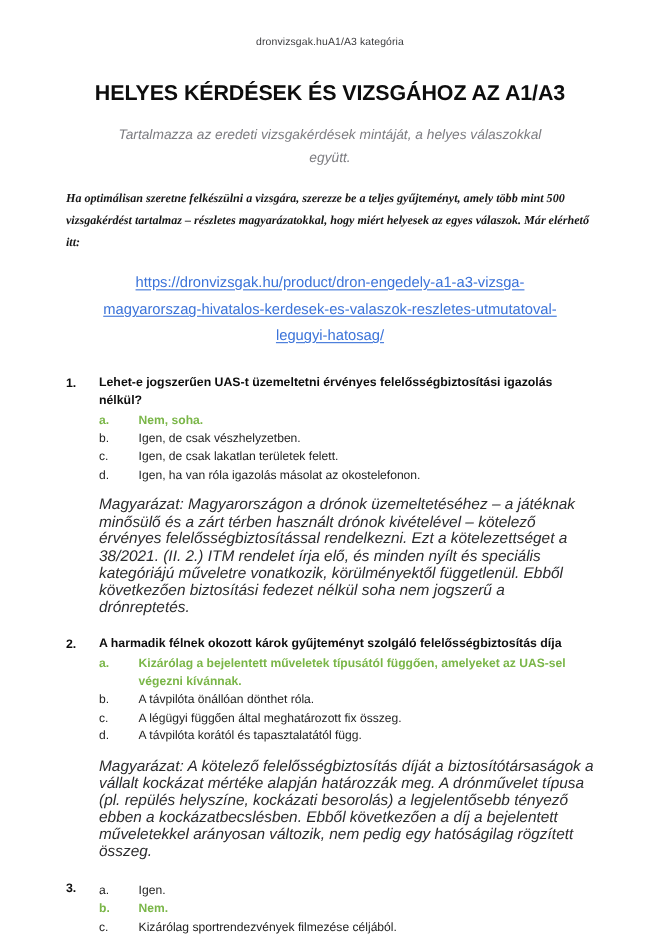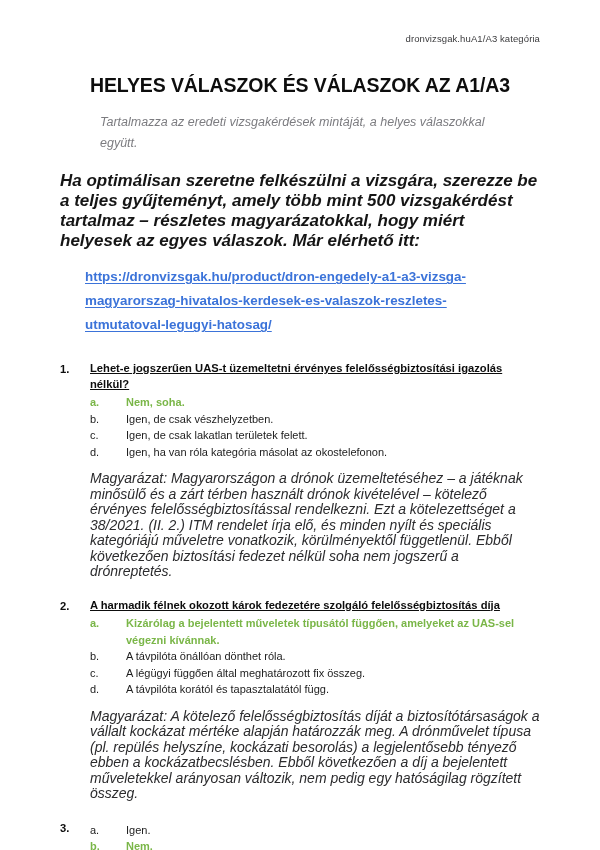--- a/index.html
+++ b/index.html
@@ -19,21 +19,21 @@
     width: 600px;
     height: 850px;
     box-sizing: border-box;
     padding: 0 60px;
     position: relative;
   }
 
   
   .running-header {
     display: flex;
-    justify-content: flex-end;
+    justify-content: center;
     align-items: baseline;
     font-size: 9.5px;
     color: #3b3b3d;
     padding-top: 33px;
     letter-spacing: 0.1px;
   }
 
   
   .doc-title {
     margin: 28px 0 0 0;
@@ -63,44 +63,46 @@
     height: 33.34%;
   }
   .flag .f-red { background: #cd2a3e; }
   .flag .f-white { background: #f4f4f4; }
   .flag .f-green { background: #477050; }
 
   
   .subtitle {
     margin: 14px auto 0 auto;
     max-width: 400px;
-    text-align: left;
+    text-align: center;
     font-size: 12.5px;
     line-height: 21px;
     font-style: italic;
     color: #7c7c80;
   }
 
   
   .intro {
     margin: 17px 0 0 0;
-    font-size: 17px;
+    font-size: 11px;
     line-height: 20px;
     font-weight: bold;
     font-style: italic;
     color: #151515;
+    font-family: Liberation Serif, serif;
   }
 
   
   .link-block {
     margin: 14px auto 0 auto;
     max-width: 430px;
+    text-align: center;
     font-size: 13.4px;
     line-height: 24px;
-    font-weight: bold;
+    font-weight: normal;
   }
   .link-block a {
     color: #3b73d9;
     text-decoration: underline;
     text-underline-offset: 2px;
     word-break: break-word;
   }
 
   
   .questions {
@@ -122,21 +124,20 @@
   }
   .q-body {
     flex: 1 1 auto;
   }
   .q-text {
     font-size: 11.2px;
     line-height: 15.5px;
     font-weight: bold;
     color: #0d0d0d;
     margin: 0;
-    text-decoration: underline;
   }
   .options {
     list-style: none;
     margin: 2px 0 0 0;
     padding: 0;
   }
   .option {
     display: flex;
     align-items: flex-start;
     font-size: 11px;
@@ -170,21 +171,21 @@
 <body>
 
 <div class="page">
 
   <div class="running-header">
     <span>dronvizsgak.hu</span>
     <span>A1/A3 kategória</span>
   </div>
 
   <h1 class="doc-title">
-    <span class="title-line">HELYES VÁLASZOK ÉS VÁLASZOK AZ A1/A3</span>
+    <span class="title-line">HELYES KÉRDÉSEK ÉS VIZSGÁHOZ AZ A1/A3</span>
   </h1>
 
   <p class="subtitle">Tartalmazza az eredeti vizsgakérdések mintáját, a helyes válaszokkal együtt.</p>
 
   <p class="intro">Ha optimálisan szeretne felkészülni a vizsgára, szerezze be a teljes gyűjteményt, amely több mint 500 vizsgakérdést tartalmaz – részletes magyarázatokkal, hogy miért helyesek az egyes válaszok. Már elérhető itt:</p>
 
   <div class="link-block">
     <a href="#">https://dronvizsgak.hu/product/dron-engedely-a1-a3-vizsga-magyarorszag-hivatalos-kerdesek-es-valaszok-reszletes-utmutatoval-legugyi-hatosag/</a>
   </div>
 
@@ -202,32 +203,32 @@
           <li class="option">
             <span class="opt-letter">b.</span>
             <span class="opt-text">Igen, de csak vészhelyzetben.</span>
           </li>
           <li class="option">
             <span class="opt-letter">c.</span>
             <span class="opt-text">Igen, de csak lakatlan területek felett.</span>
           </li>
           <li class="option">
             <span class="opt-letter">d.</span>
-            <span class="opt-text">Igen, ha van róla kategória másolat az okostelefonon.</span>
+            <span class="opt-text">Igen, ha van róla igazolás másolat az okostelefonon.</span>
           </li>
         </ul>
       </div>
     </div>
     <p class="explanation">Magyarázat: Magyarországon a drónok üzemeltetéséhez – a játéknak minősülő és a zárt térben használt drónok kivételével – kötelező érvényes felelősségbiztosítással rendelkezni. Ezt a kötelezettséget a 38/2021. (II. 2.) ITM rendelet írja elő, és minden nyílt és speciális kategóriájú műveletre vonatkozik, körülményektől függetlenül. Ebből következően biztosítási fedezet nélkül soha nem jogszerű a drónreptetés.</p>
     <div class="q-gap"></div>
 
     <div class="question-item">
       <div class="q-number">2.</div>
       <div class="q-body">
-        <p class="q-text">A harmadik félnek okozott károk fedezetére szolgáló felelősségbiztosítás díja</p>
+        <p class="q-text">A harmadik félnek okozott károk gyűjteményt szolgáló felelősségbiztosítás díja</p>
         <ul class="options">
           <li class="option correct">
             <span class="opt-letter">a.</span>
             <span class="opt-text">Kizárólag a bejelentett műveletek típusától függően, amelyeket az UAS-sel végezni kívánnak.</span>
           </li>
           <li class="option">
             <span class="opt-letter">b.</span>
             <span class="opt-text">A távpilóta önállóan dönthet róla.</span>
           </li>
           <li class="option">

